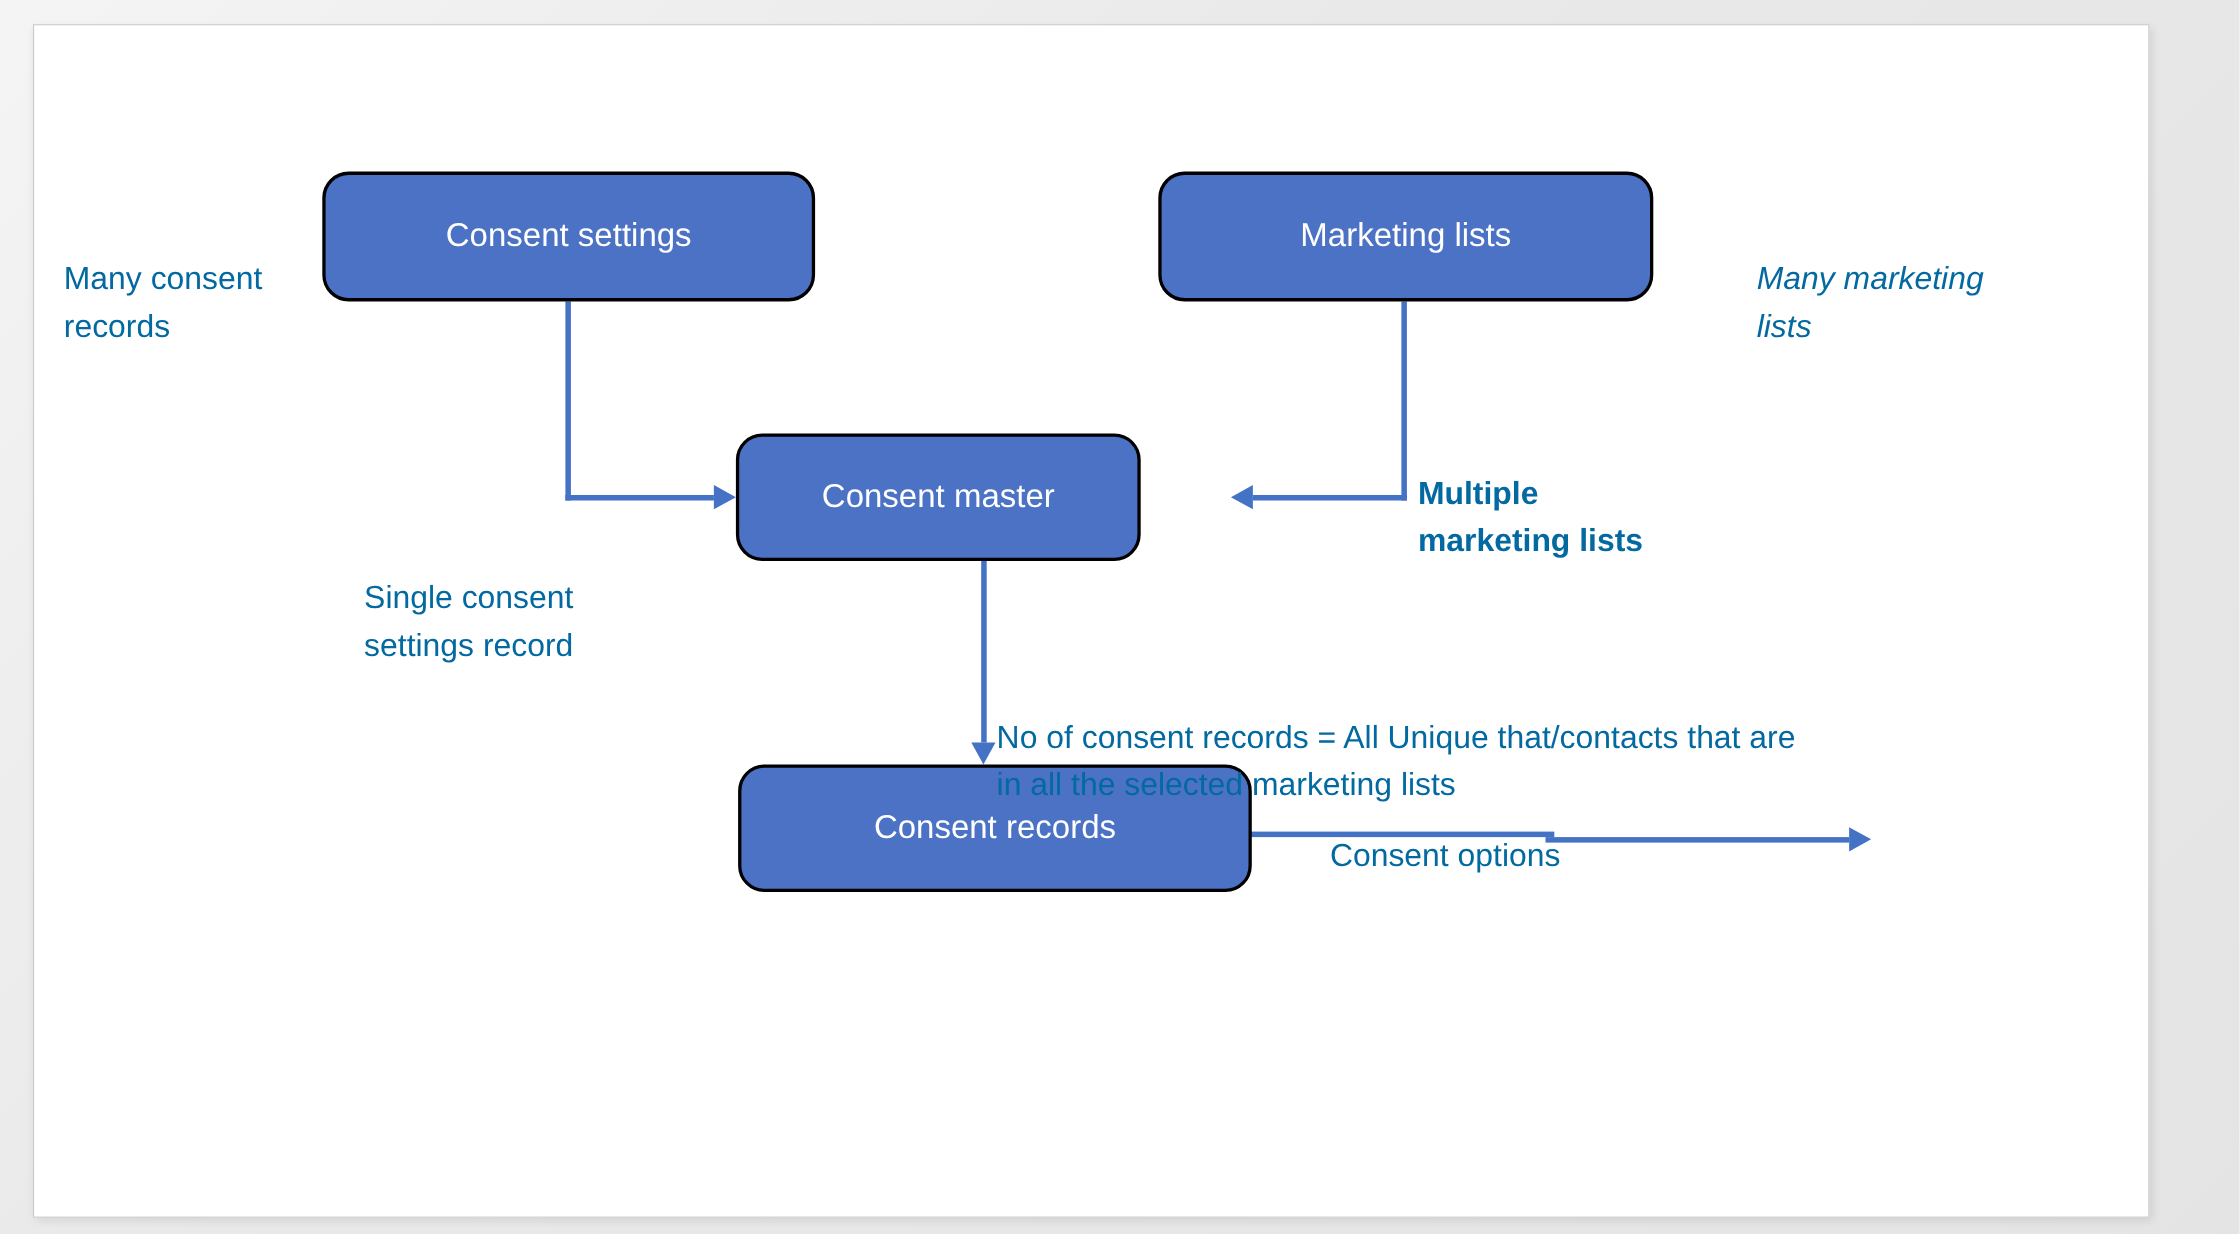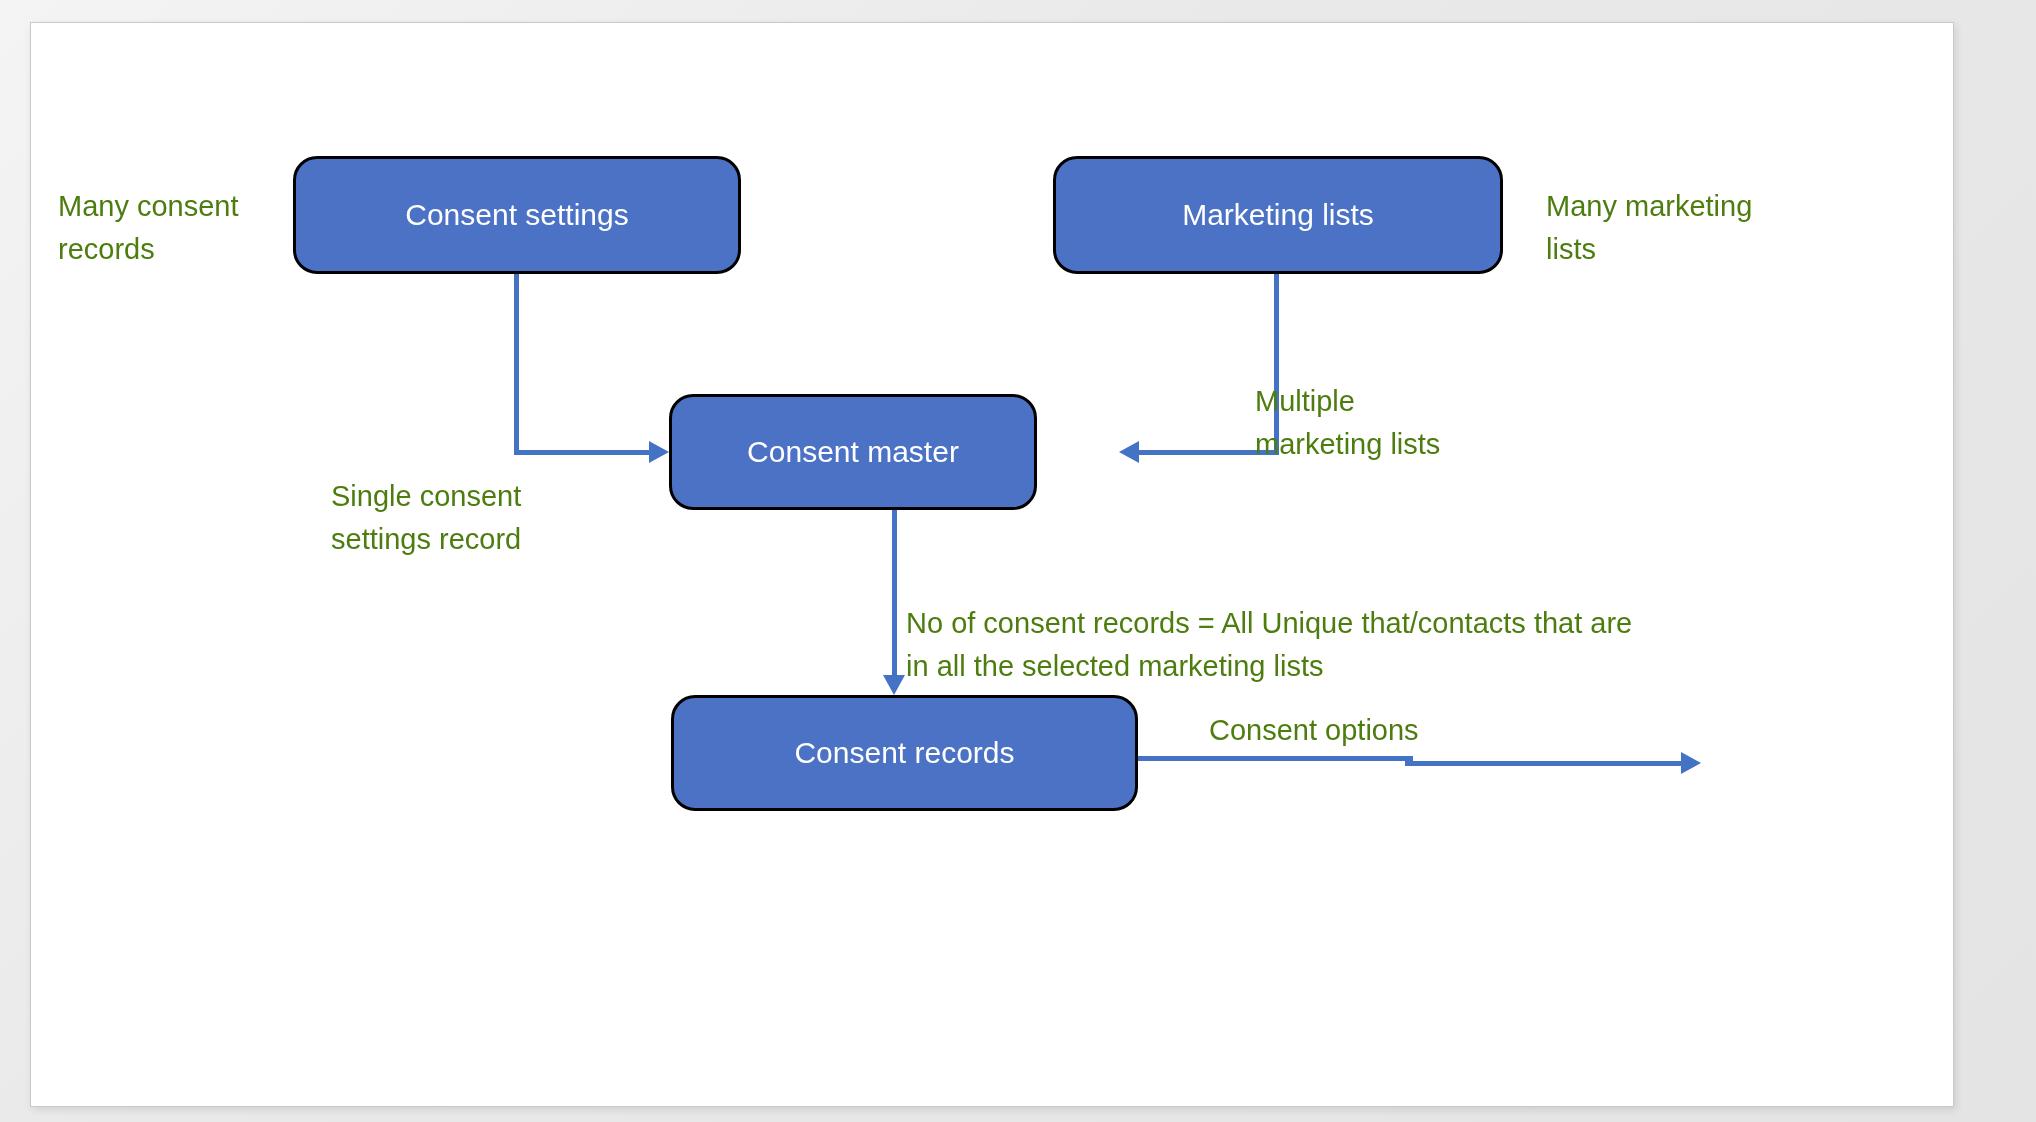--- a/index.html
+++ b/index.html
@@ -20,27 +20,28 @@
     color:#ffffff; font-size:30px;
     display:flex; align-items:center; justify-content:center;
     box-sizing:border-box;
   }
   #node-consings  { left:262px;  top:133px; width:448px; height:118px; }
   #node-mktlists  { left:1022px; top:133px; width:450px; height:118px; }
   #node-master    { left:638px;  top:371px; width:368px; height:116px; }
   #node-records   { left:640px;  top:672px; width:467px; height:116px; }
 
   .label {
-    position:absolute; color:#4d7c0f; font-size:29px; line-height:43px;
+    position:absolute; color:#0369a1; font-size:29px; line-height:43px;
     white-space:pre-wrap;
+    margin-top:48px;
   }
   #lbl-many-consent    { left:27px;   top:162px; }
-  #lbl-many-marketing  { left:1515px; top:162px; }
+  #lbl-many-marketing  { left:1566px; top:162px;font-style:italic; }
   #lbl-single-consent  { left:300px;  top:452px; }
-  #lbl-multiple-mkt    { left:1224px; top:357px; }
+  #lbl-multiple-mkt    { left:1258px; top:357px;font-weight:bold; }
   #lbl-no-of-records   { left:875px;  top:579px; }
   #lbl-consent-emails  { left:1178px; top:686px; }
   #lbl-note            { left:523px;  top:868px; }
 
   .arrow-seg { position:absolute; background:#4472c4; }
   
   #arrA-v { left:483px;  top:251px; width:5px;  height:181px; }
   #arrA-h { left:483px;  top:427px; width:135px; height:5px; }
   #arrA-head { position:absolute; left:618px; top:418px; width:0; height:0;
     border-top:11px solid transparent; border-bottom:11px solid transparent;

